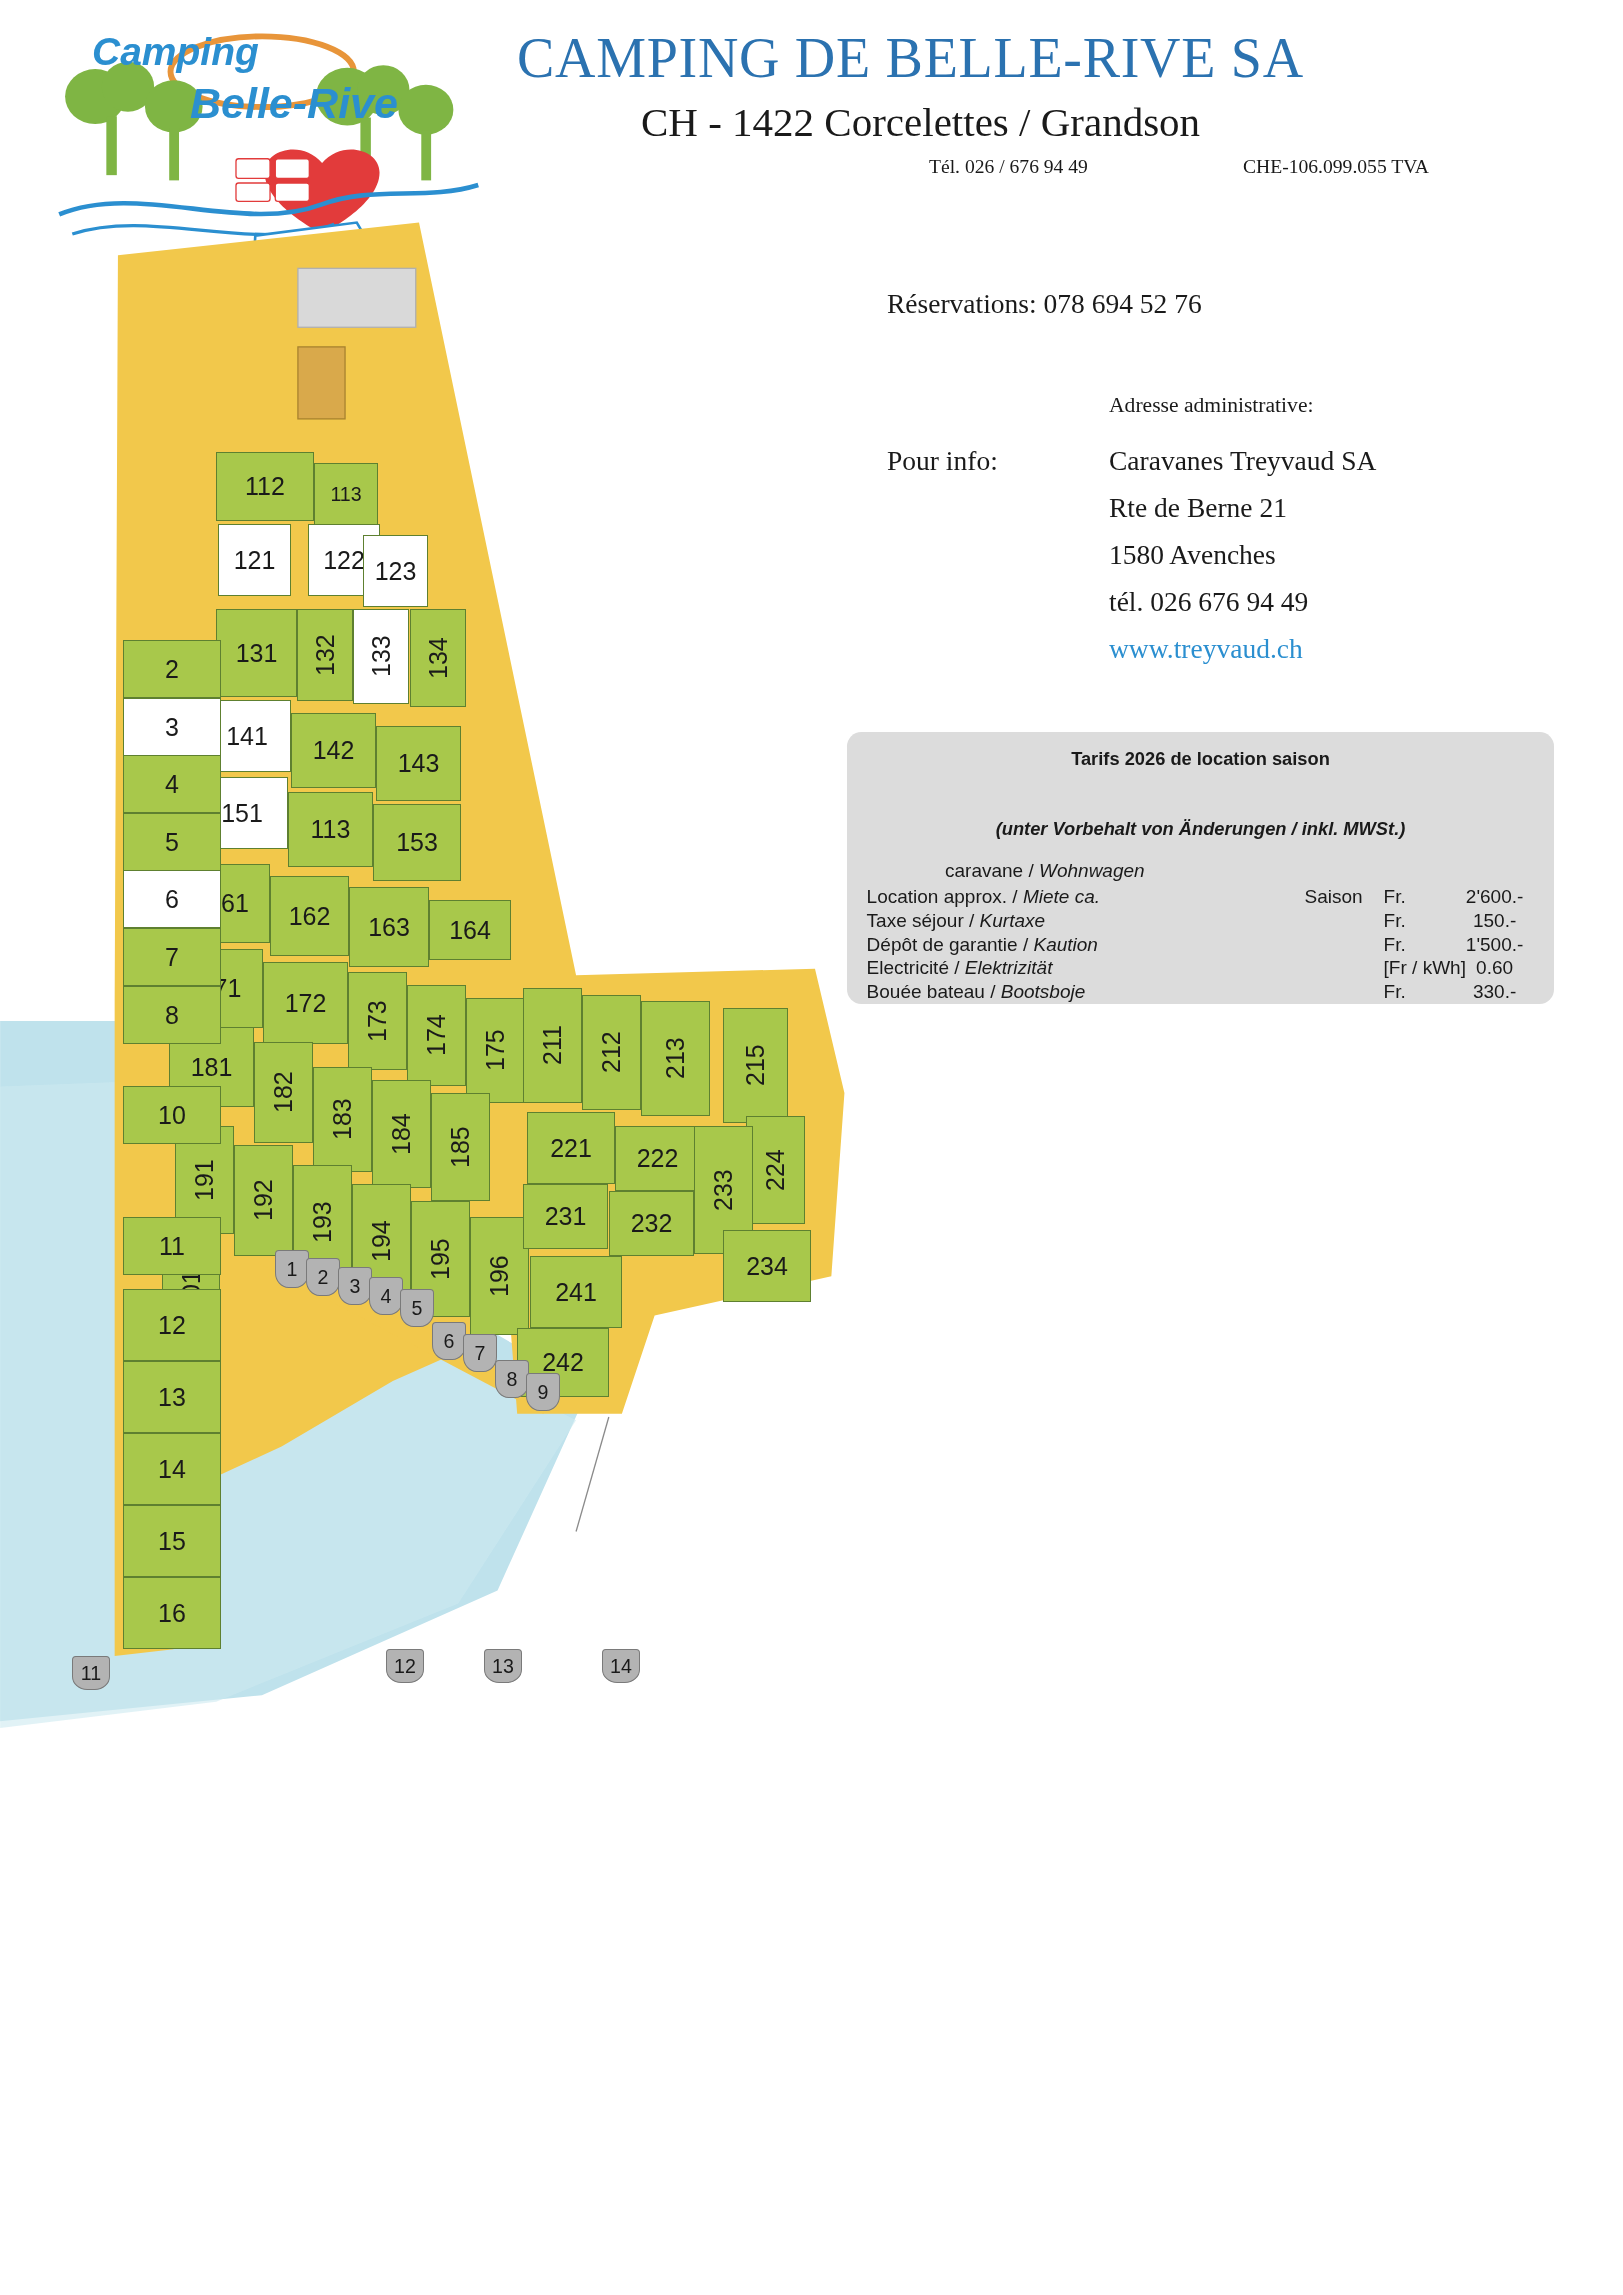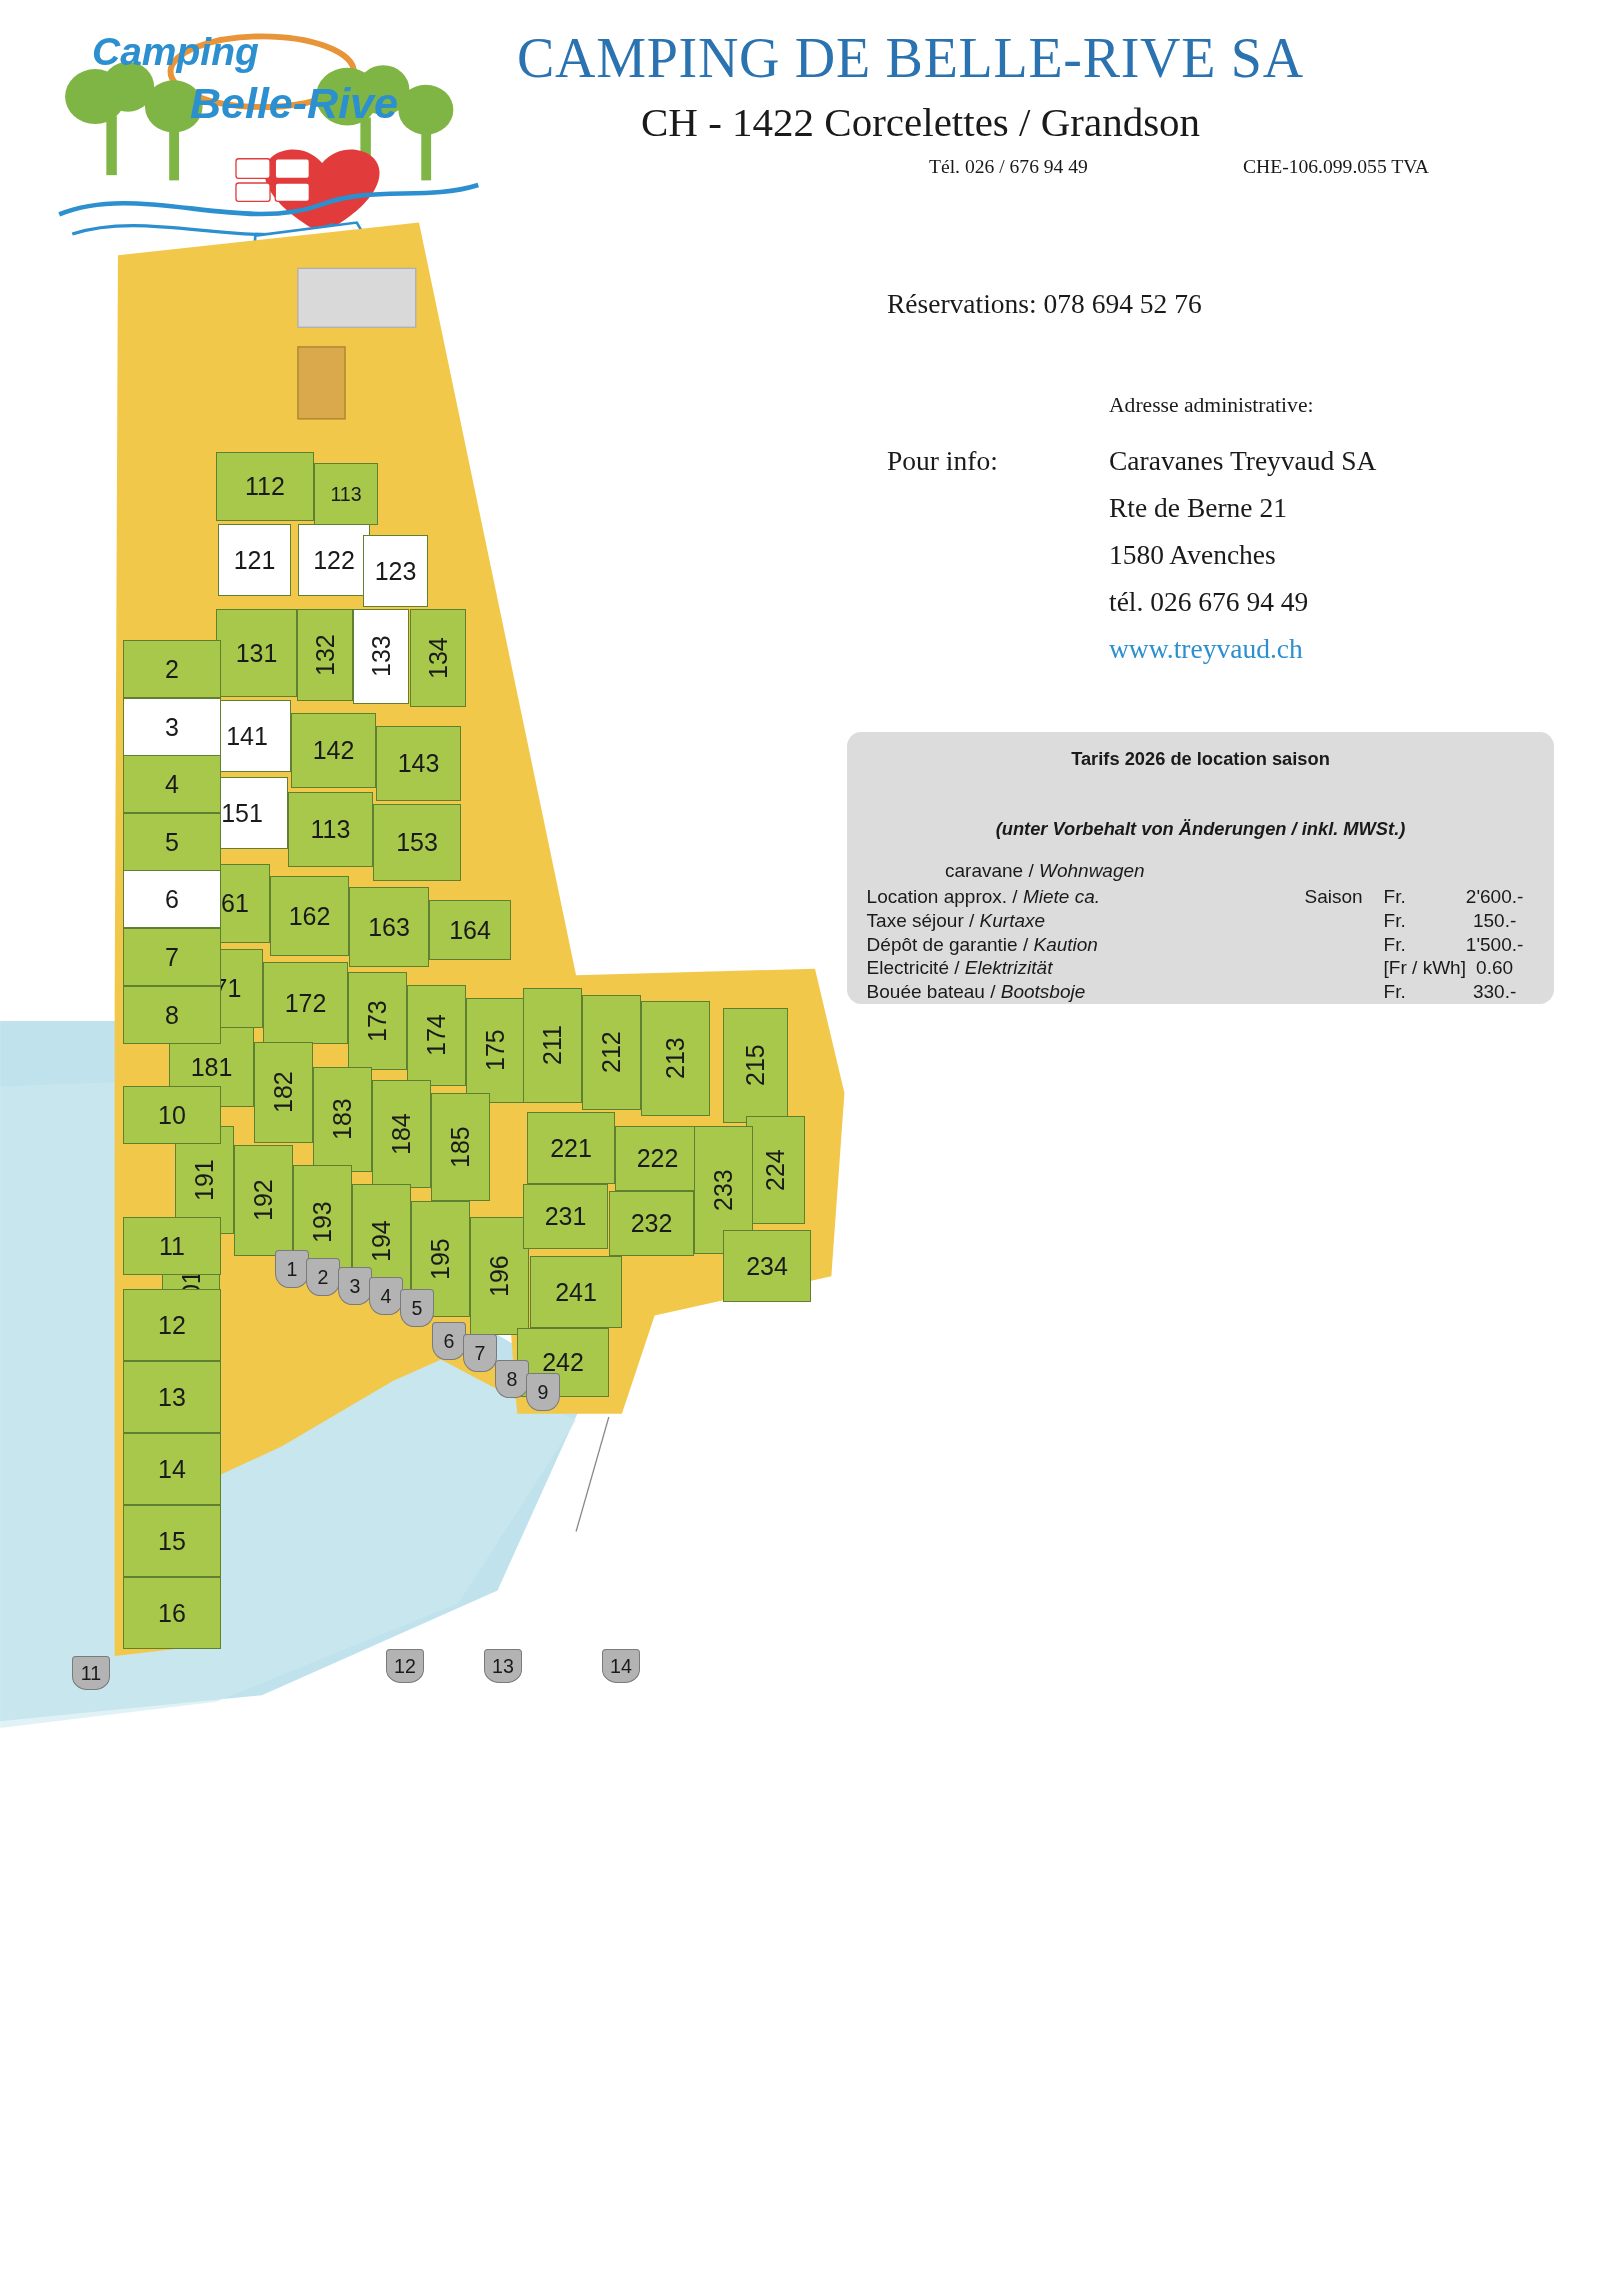--- a/index.html
+++ b/index.html
@@ -254,21 +254,21 @@
   <div class="bluechip abs" style="left:124px;top:662px;height:41px;"></div>
   <div class="bluechip abs" style="left:124px;top:720px;height:41px;"></div>
   <div class="bluechip abs" style="left:124px;top:777px;height:41px;"></div>
   <div class="bluechip abs" style="left:124px;top:878px;height:41px;"></div>
   <div class="bluechip abs" style="left:124px;top:1009px;height:41px;"></div>
 
   <div id="plots-layer">
       <div class="plot" style="left: 216px; top: 236px; width: 98px; height: 69px;">112</div>
       <div class="plot small" style="left: 314px; top: 247px; width: 64px; height: 62px;">113</div>
       <div class="plot white" style="left: 218px; top: 308px; width: 73px; height: 72px;">121</div>
-      <div class="plot white" style="left: 298px; top: 308px; width: 72px; height: 72px;">122</div>
+      <div class="plot white" style="left: 308px; top: 308px; width: 72px; height: 72px;">122</div>
       <div class="plot white" style="left: 363px; top: 319px; width: 65px; height: 72px;">123</div>
       <div class="plot" style="left: 216px; top: 393px; width: 81px; height: 88px;">131</div>
       <div class="plot rot" style="left: 297px; top: 393px; width: 56px; height: 92px;">132</div>
       <div class="plot rot white" style="left: 353px; top: 393px; width: 56px; height: 95px;">133</div>
       <div class="plot rot" style="left: 410px; top: 393px; width: 56px; height: 98px;">134</div>
       <div class="plot white" style="left: 203px; top: 484px; width: 88px; height: 72px;">141</div>
       <div class="plot" style="left: 291px; top: 497px; width: 85px; height: 75px;">142</div>
       <div class="plot" style="left: 376px; top: 510px; width: 85px; height: 75px;">143</div>
       <div class="plot white" style="left: 196px; top: 561px; width: 92px; height: 72px;">151</div>
       <div class="plot" style="left: 288px; top: 576px; width: 85px; height: 75px;">113</div>

